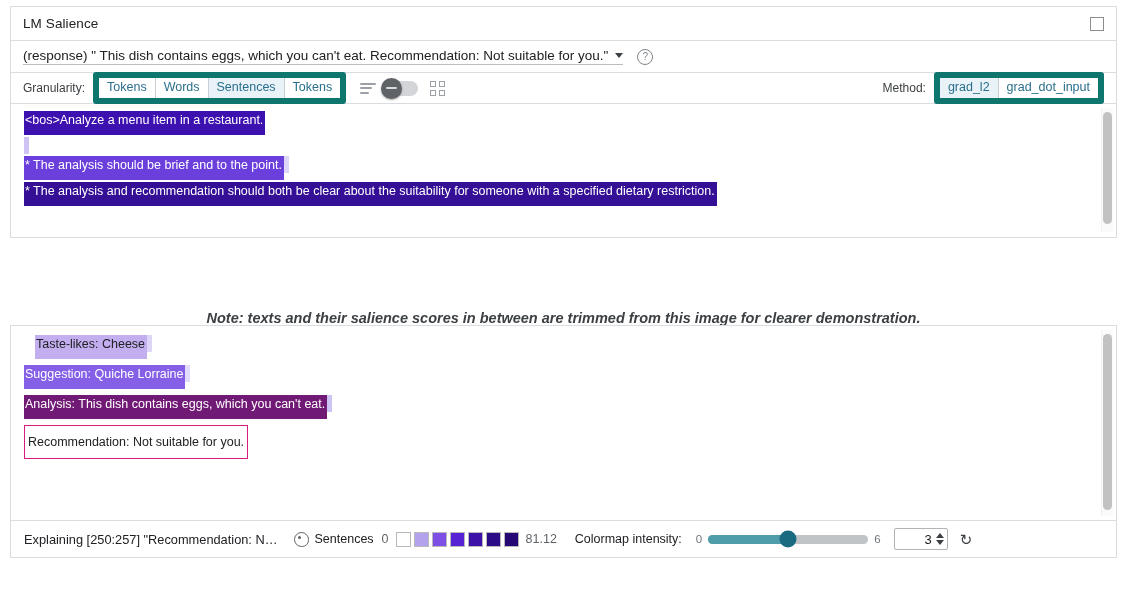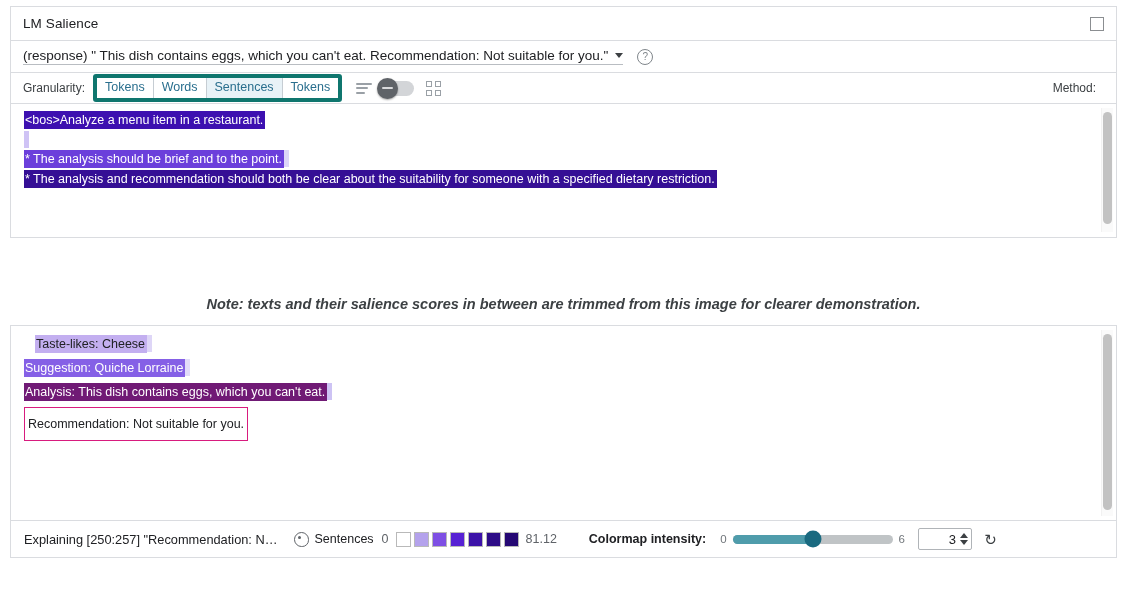--- a/index.html
+++ b/index.html
@@ -112,21 +112,21 @@
     box-sizing: border-box;
   }
   .ctrl-label {
     font-size: 12px;
     color: #3c4043;
     margin-right: 8px;
     white-space: nowrap;
   }
   .btngroup {
     display: inline-flex;
-    border: 4px solid #0f766e;
+    border: 6px solid #0f766e;
     border-radius: 3px;
     overflow: hidden;
     height: 20px;
   }
   .btngroup .seg {
     font-size: 12.5px;
     color: #2a6f8e;
     padding: 0 8px;
     line-height: 18px;
     background: #fff;
@@ -209,21 +209,21 @@
     box-sizing: border-box;
   }
   .textpanel .inner {
     padding: 7px 0 6px 13px;
   }
   .line { margin: 0 0 2px 0; line-height: 17px; white-space: nowrap; }
   .seg-tok {
     display: inline-block;
     font-size: 12.5px;
     line-height: 16px;
-    padding: 1px 2px 1px 1px;
+    padding: 1px 2px 7px 1px;
     box-sizing: border-box;
     vertical-align: top;
   }
 
   .scrollbar-track {
     position: absolute;
     right: 3px;
     width: 11px;
     background: #fafafa;
     border-left: 1px solid #f1f1f1;
@@ -289,21 +289,21 @@
     display: inline-flex;
     gap: 3px;
     margin: 0 7px;
     align-items: center;
   }
   .swatch {
     width: 15px; height: 15px;
     border: 1px solid #b9b9b9;
     box-sizing: border-box;
   }
-  .cm-label { margin-left: 32px; margin-right: 14px; color: #202124; font-weight: bold; }
+  .cm-label { margin-left: 18px; margin-right: 14px; color: #202124; }
   .slider-wrap { display: flex; align-items: center; gap: 6px; }
   .slider-min, .slider-max { color: #70757a; font-size: 11.5px; }
   .slider {
     position: relative;
     width: 160px; height: 9px;
     border-radius: 5px;
     background: #c0c4c6;
     cursor: pointer;
   }
   .slider .fill {
@@ -405,20 +405,24 @@
     <div class="icon-grid">
       <b></b>
         <b></b>
         <b></b>
         <b></b>
     </div>
 
     <div class="spacer"></div>
 
     <span class="ctrl-label">Method:</span>
+    <div class="btngroup">
+      <div class="seg active">grad_l2</div>
+      <div class="seg">grad_dot_input</div>
+    </div>
   </div>
 
   <div class="textpanel" style="height:133px;">
     <div class="inner">
 
       <div class="line">
         <span class="seg-tok" style="background:#3d10b0;color:#fff;">&lt;bos&gt;Analyze a menu item in a restaurant.</span>
       </div>
 
       <div class="line">
@@ -433,21 +437,21 @@
         <span class="seg-tok" style="background:#350f95;color:#fff;">* The analysis and recommendation should both be clear about the suitability for someone with a specified dietary restriction.</span>
       </div>
 
     </div>
     <div class="scrollbar-track" style="top:4px;height:124px;">
       <div class="scrollbar-thumb" style="top:4px;height:112px;"></div>
     </div>
   </div>
 </div>
 
-<div class="note" style="top:296px;">Note: texts and their salience scores in between are trimmed from this image for clearer demonstration.</div>
+<div class="note" style="top:310px;">Note: texts and their salience scores in between are trimmed from this image for clearer demonstration.</div>
 
 <div class="module" style="top:325px;">
 
   <div class="textpanel" style="height:194px;">
     <div class="inner" style="padding-top:9px;">
 
       <div class="line" style="margin-bottom:6px;">
         <span class="seg-tok" style="background:#c3aff0;color:#202124;margin-left:11px;">Taste-likes: Cheese</span><span class="seg-tok" style="background:#ded6f7;width:5px;height:17px;"></span>
       </div>
 

